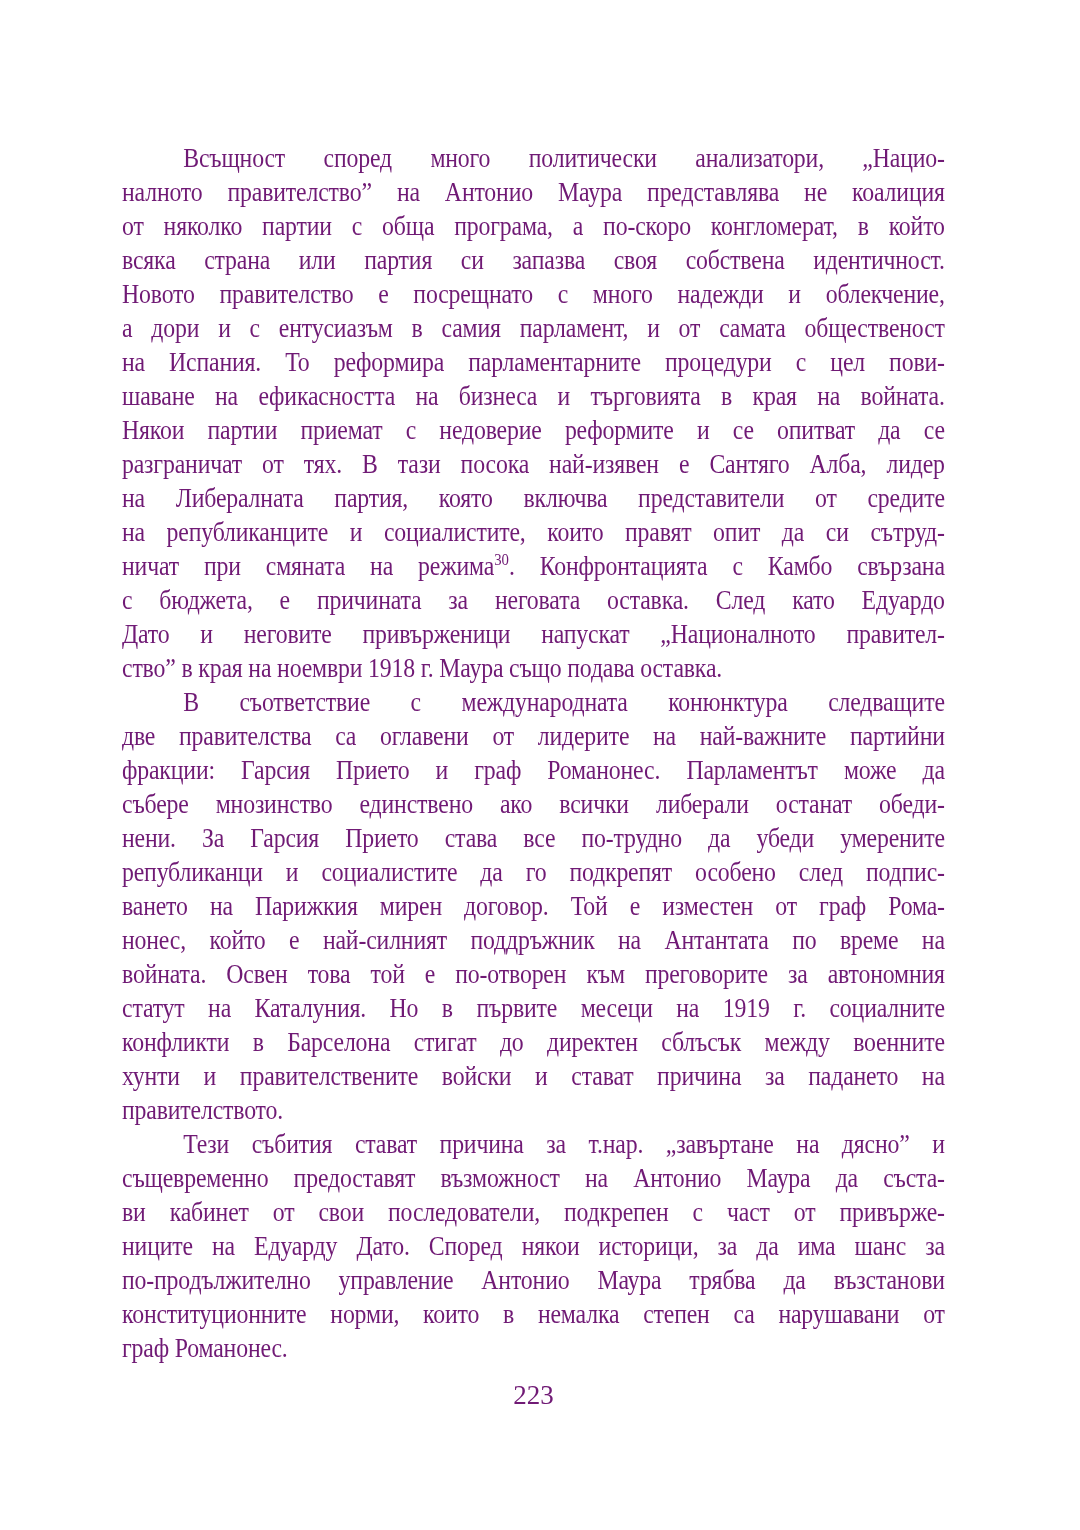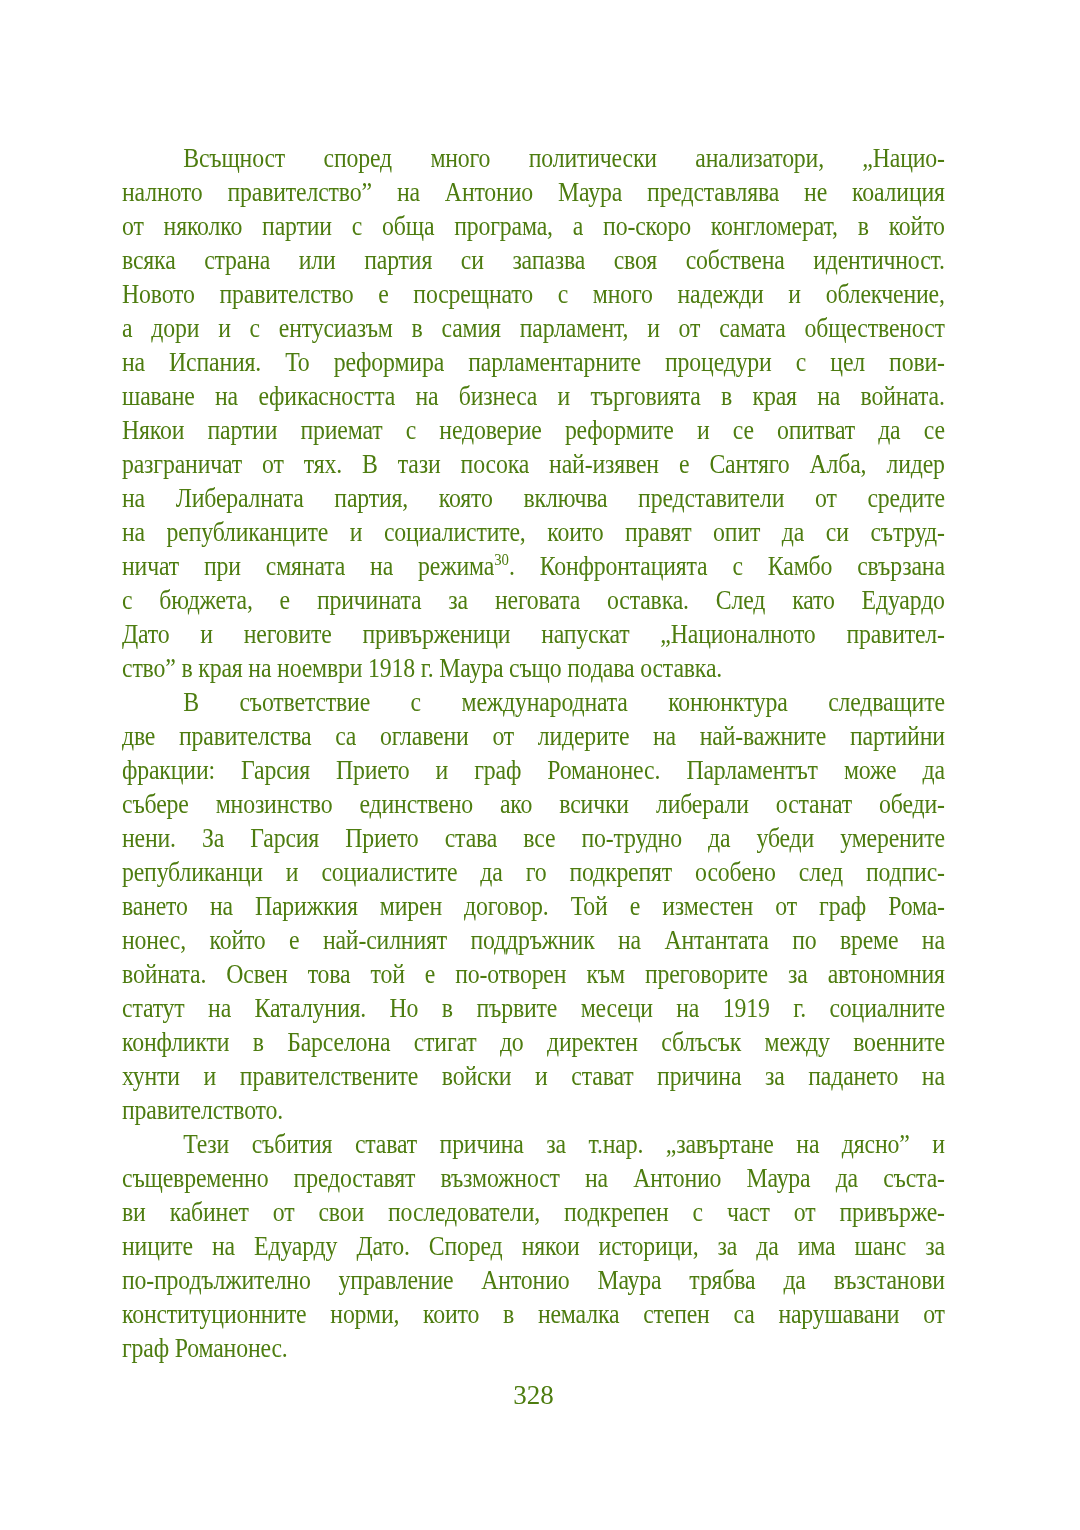--- a/index.html
+++ b/index.html
@@ -7,21 +7,21 @@
     padding: 0;
     background: #ffffff;
   }
   .page {
     position: relative;
     width: 1080px;
     height: 1530px;
     background: #ffffff;
     overflow: hidden;
     font-family: "Liberation Serif", "DejaVu Serif", serif;
-    color: #4d7c0f;
+    color: #701a75;
   }
   .text-block {
     position: absolute;
     left: 122px;
     top: 141px;
     width: 968px;               
     transform: scaleX(0.85);    
     transform-origin: 0 0;
     font-size: 28px;
     line-height: 34px;
@@ -89,14 +89,14 @@
       <div class="line">хунти и правителствените войски и стават причина за падането на</div>
       <div class="line lastline">правителството.</div>
       <div class="line indent">Тези събития стават причина за т.нар. „завъртане на дясно” и</div>
       <div class="line">същевременно предоставят възможност на Антонио Маура да съста-</div>
       <div class="line">ви кабинет от свои последователи, подкрепен с част от привърже-</div>
       <div class="line">ниците на Едуарду Дато. Според някои историци, за да има шанс за</div>
       <div class="line">по-продължително управление Антонио Маура трябва да възстанови</div>
       <div class="line">конституционните норми, които в немалка степен са нарушавани от</div>
       <div class="line lastline">граф Романонес.</div>
     </div>
-  <div class="page-number">328</div>
+  <div class="page-number">223</div>
 </div>
 
 </body></html>

